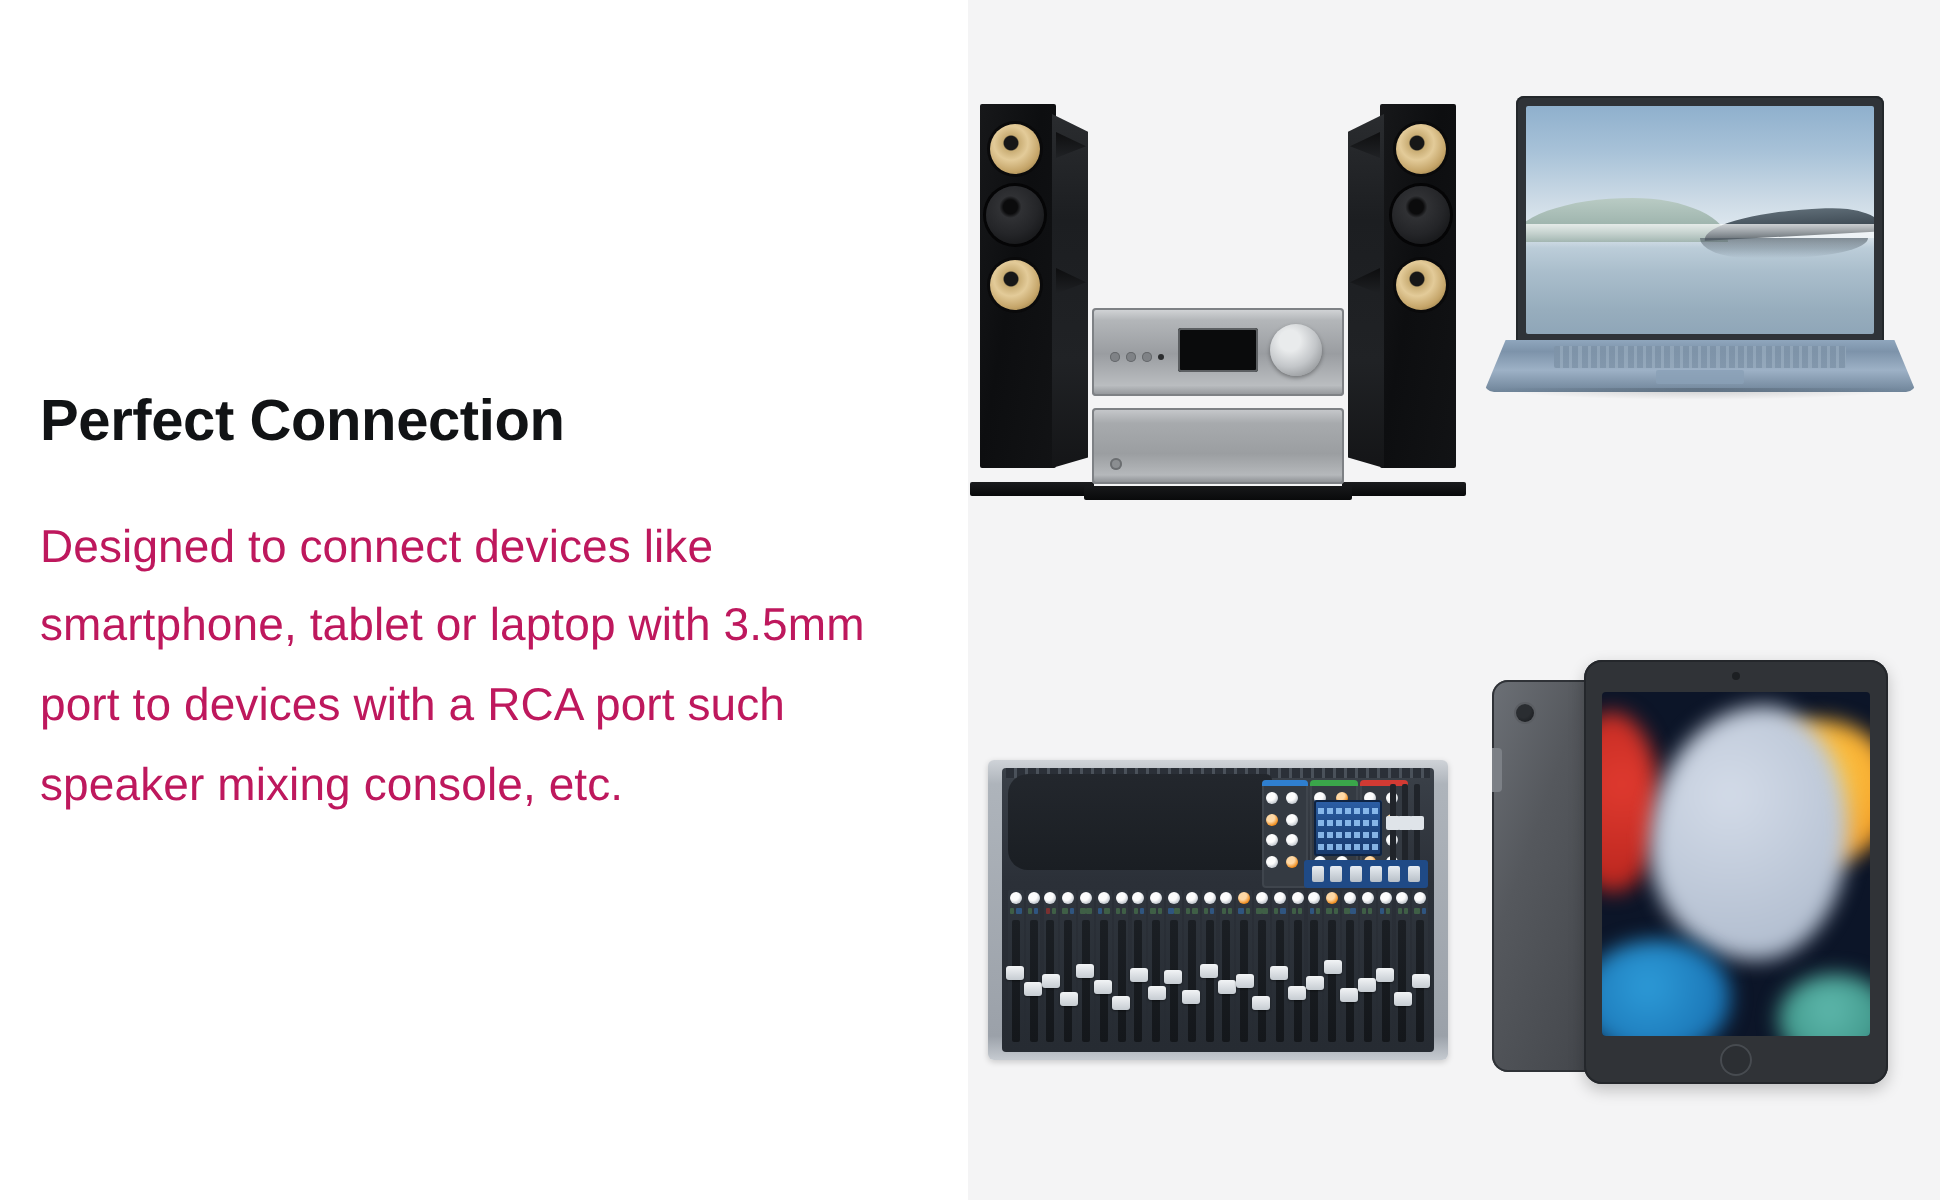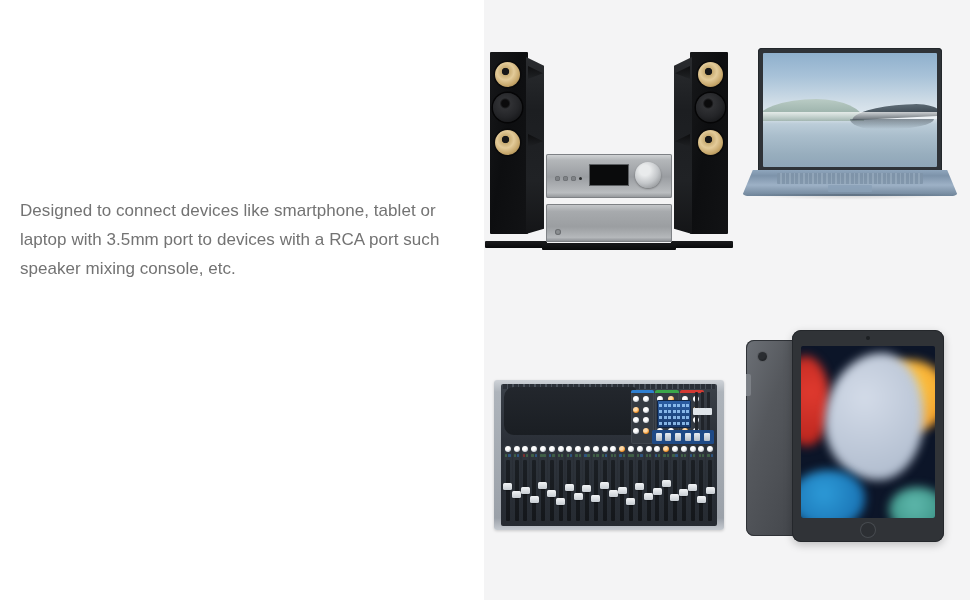--- a/index.html
+++ b/index.html
@@ -16,21 +16,21 @@
     position:relative;flex:0 0 484px;
   }
   .copy-block{
     position:absolute;left:20px;top:196px;width:455px;
   }
   .headline{
     font-size:29px;font-weight:bold;color:#111315;
     letter-spacing:-0.2px;margin:0 0 26px 0;line-height:1.1;
   }
   .body-copy{
-    font-size:17px;color:#737373;line-height:1.72;margin:0;
+    font-size:23px;color:#be185d;line-height:1.72;margin:0;
     font-weight:400;letter-spacing:0.05px;
   }
 
   
   .right-panel{
     width:486px;height:600px;background:#f4f4f5;
     position:relative;flex:0 0 486px;
   }
   .tile{position:absolute;overflow:hidden;}
 
@@ -249,20 +249,21 @@
   .blob.teal{right:-8%;bottom:-8%;width:42%;height:26%;border-radius:50%;
     background:radial-gradient(circle at 45% 40%,#5fb9ad,#2f8578);}
 </style>
 </head>
 <body>
 
 <div class="page">
 
   <section class="left-panel">
     <div class="copy-block">
+      <h1 class="headline">Perfect Connection</h1>
       <p class="body-copy">Designed to connect devices like smartphone, tablet or laptop with 3.5mm port to devices with a RCA port such speaker mixing console, etc.</p>
     </div>
   </section>
 
   <section class="right-panel">
 
     <div class="tile" id="tile-speakers">
       <div class="hifi">
 
         <div class="spk left">

